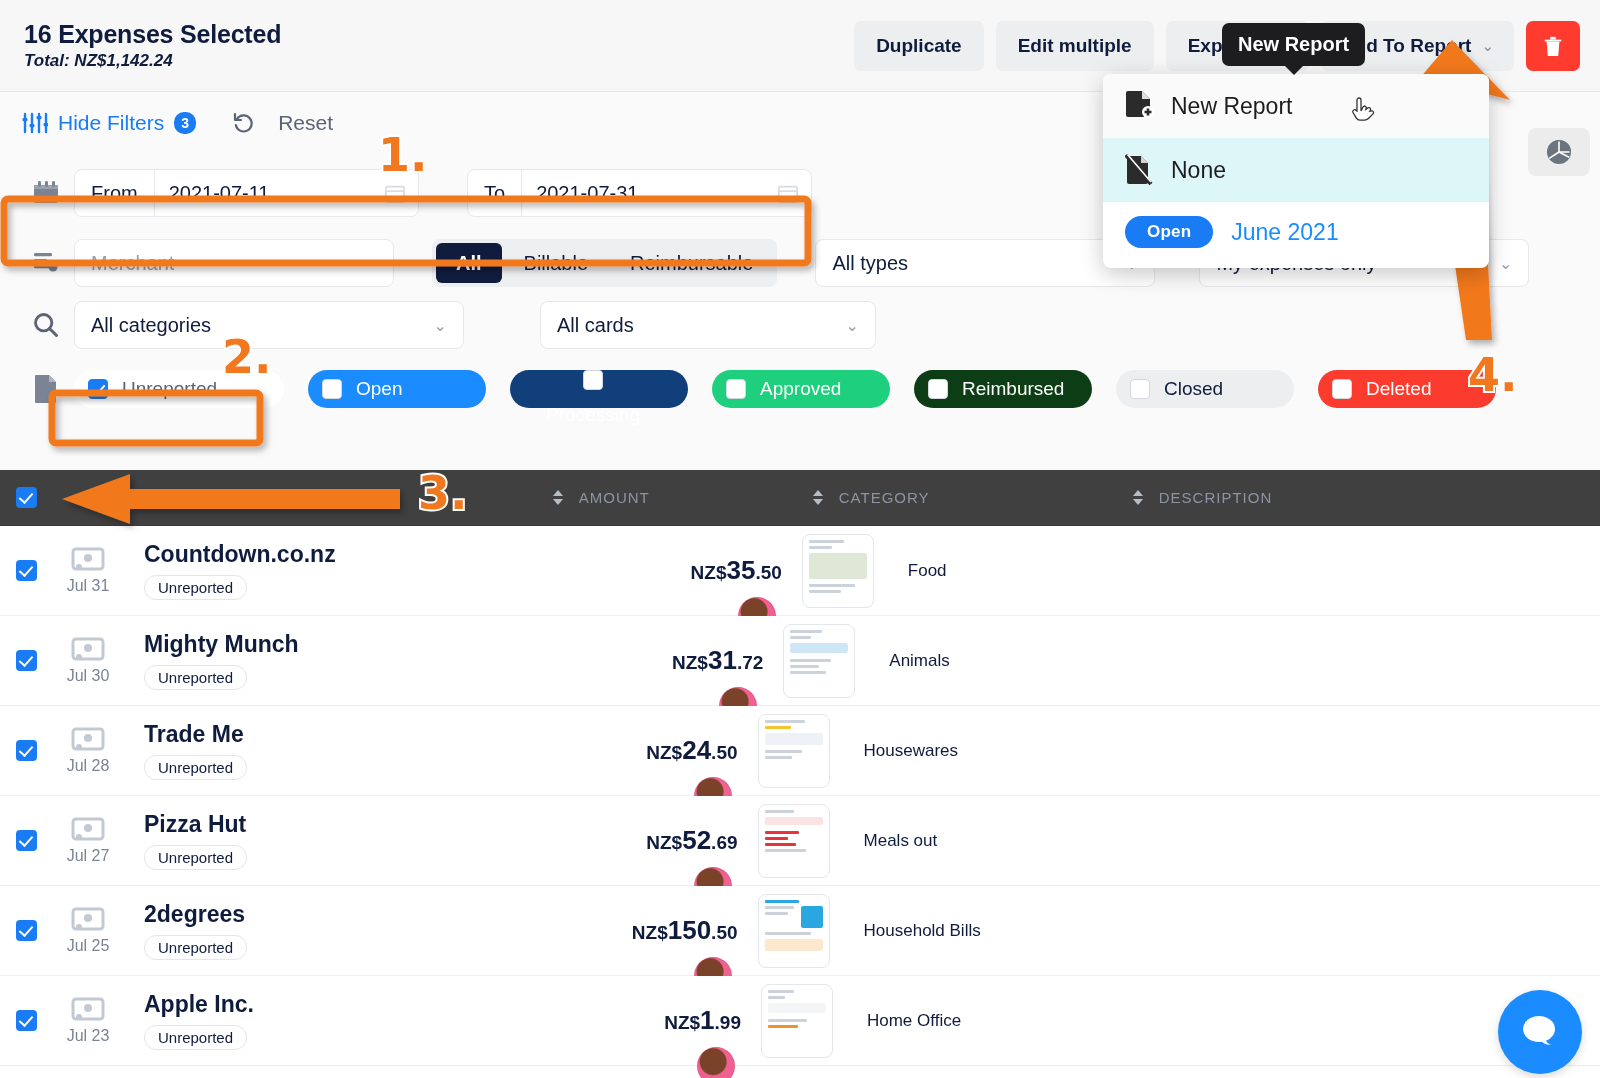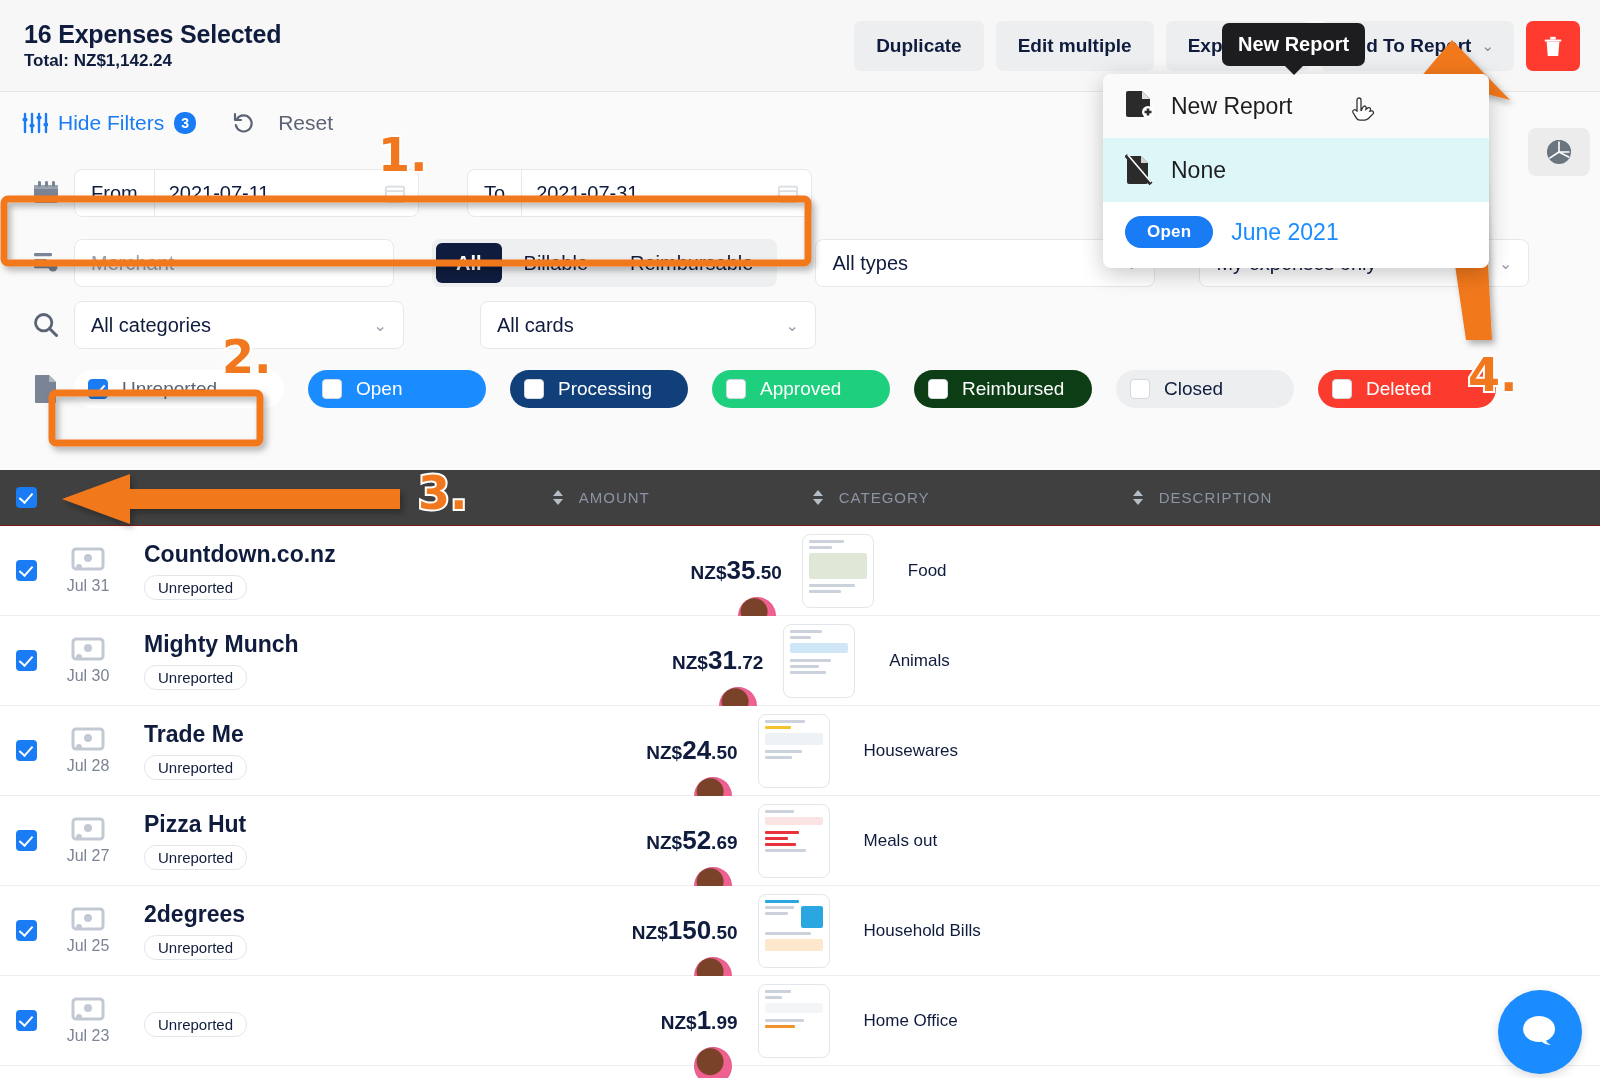--- a/index.html
+++ b/index.html
@@ -12,21 +12,21 @@
   #app { position: relative; width: 1600px; height: 1078px; background:#fff; }
 
   
   .topbar {
     position: absolute; top:0; left:0; width:1600px; height:92px;
     background:#f7f7f8; border-bottom:1px solid #e4e6ea;
     display:flex; align-items:center; justify-content:space-between;
     padding: 0 20px 0 24px;
   }
   .sel-title { font-size:25px; font-weight:bold; color:#101c3d; letter-spacing:-0.2px; line-height:1.15; }
-  .sel-total { font-size:17px; font-weight:bold; color:#101c3d; margin-top:3px; }
+  .sel-total { font-size:17px; font-weight:bold; color:#101c3d; margin-top:3px;font-style:italic; }
   .topbar-actions { display:flex; align-items:center; gap:12px; }
   .tbtn {
     background:#eceef0; border:none; border-radius:7px;
     height:50px; padding:0 22px; font-size:19px; font-weight:bold;
     color:#101c3d; font-family:"Liberation Sans", sans-serif; cursor:pointer;
     display:flex; align-items:center; gap:10px; white-space:nowrap;
   }
   .tbtn.wide { padding:0 20px; }
   .chev { font-size:15px; color:#7c8798; font-weight:normal; }
   .trash-btn {
@@ -333,21 +333,21 @@
       </div>
     </div>
 
     <div class="frow" style="height:62px;">
       <div class="lead-icon">
         <svg width="28" height="28" viewBox="0 0 24 24">
           <circle cx="10" cy="10" r="7" fill="none" stroke="#5b6374" stroke-width="2.4"></circle>
           <path d="M15 15l6 6" stroke="#5b6374" stroke-width="2.6" stroke-linecap="round"></path>
         </svg>
       </div>
-      <div class="selectbox" style="width:330px;">
+      <div class="selectbox" style="width:390px;">
         <span>All categories</span>
         <span class="caret">⌄</span>
       </div>
       <div class="selectbox" style="margin-left:76px; width:336px;">
         <span>All cards</span>
         <span class="caret">⌄</span>
       </div>
     </div>
 
     <div class="frow" style="height:66px; padding-left:18px;">
@@ -359,21 +359,21 @@
       </div>
       <div class="chips" style="padding-left:0;">
         <div class="chip" style="background:#ffffff; color:#5b6374; min-width:210px;">
           <span class="box checked"></span>
           <span class="chip-label">Unreported</span>
         </div>
         <div class="chip" style="background:#1a8cff; color:#ffffff;">
           <span class="box plain"></span>
           <span class="chip-label">Open</span>
         </div>
-        <div class="chip" style="background:#103f7a; color:#ffffff;">
+        <div class="chip" style="background:#103f7a; color:#ffffff;flex-direction:column;">
           <span class="box plain"></span>
           <span class="chip-label">Processing</span>
         </div>
         <div class="chip" style="background:#1ed07e; color:#ffffff;">
           <span class="box plain"></span>
           <span class="chip-label">Approved</span>
         </div>
         <div class="chip" style="background:#0d3d14; color:#ffffff;">
           <span class="box plain"></span>
           <span class="chip-label">Reimbursed</span>
@@ -600,20 +600,21 @@
         </div>
       <div class="c-date">
         <svg width="34" height="26" viewBox="0 0 34 26">
             <rect x="2" y="2" width="30" height="20" rx="3" fill="none" stroke="#c3c9d2" stroke-width="3"></rect>
             <circle cx="17" cy="11" r="4" fill="#c3c9d2"></circle>
             <circle cx="8" cy="20" r="3" fill="#c3c9d2"></circle>
           </svg>
         <span class="date-txt">Jul 23</span>
       </div>
       <div class="c-merch">
+        <div class="m-name">Apple Inc.</div>
         <div class="m-badge">Unreported</div>
       </div>
       <div class="c-amount">
         <span class="amt"><span>NZ$</span><span class="big">1</span><span>.99</span></span>
         <span class="avatar"></span>
       </div>
       <div class="c-receipt">
         <div class="rcpt">
             <div class="rl" style="width:45%"></div>
             <div class="rl" style="width:30%"></div>

